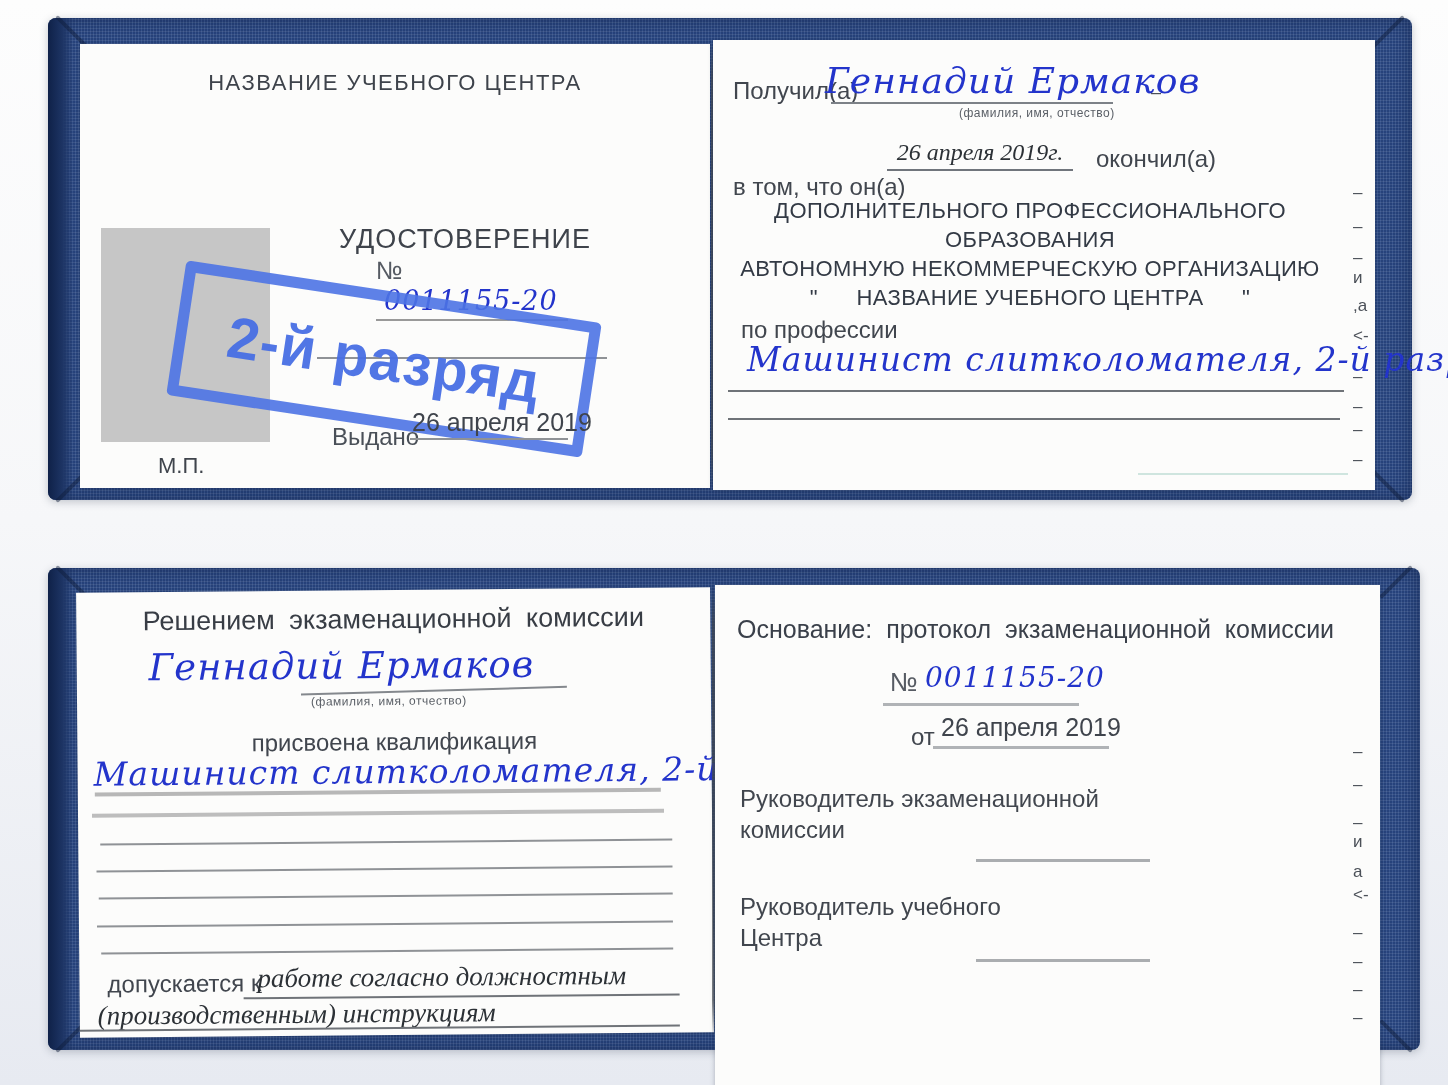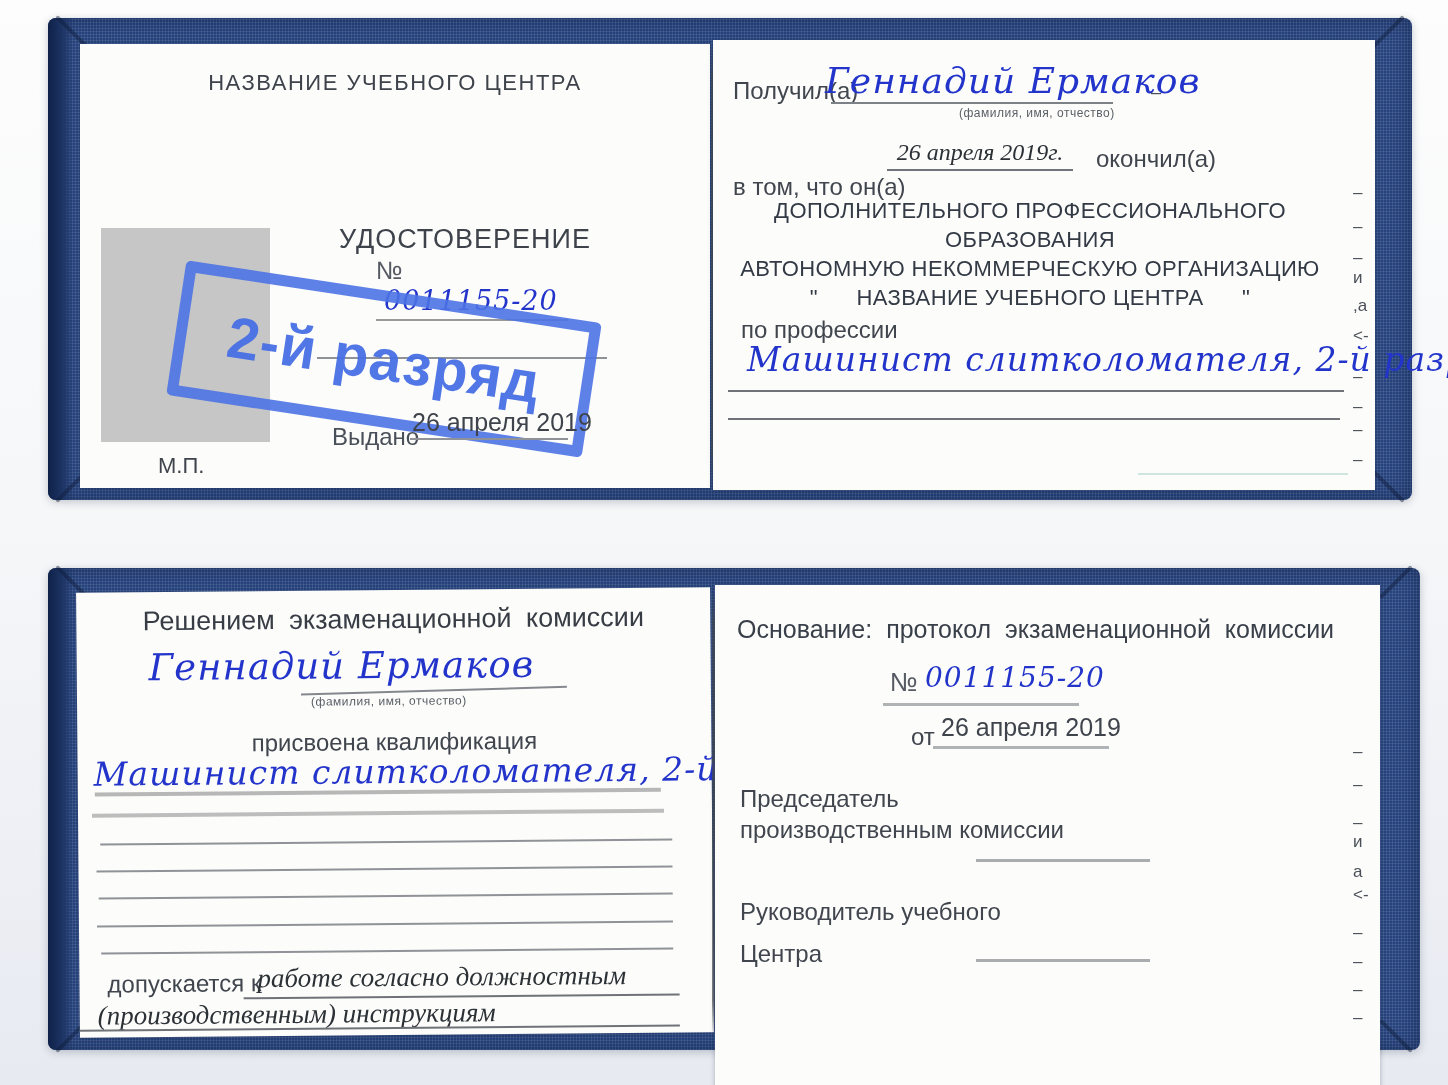--- a/index.html
+++ b/index.html
@@ -157,24 +157,24 @@
       <div class="lbl" style="left:22px;top:30px;font-size:25px;word-spacing:7px;color:#3a404a;">Основание: протокол экзаменационной комиссии</div>
 
       <div class="lbl" style="left:175px;top:82px;font-size:26px;color:#565b63;">№</div>
       <div class="hand" style="left:210px;top:76px;font-size:28px;">0011155-20</div>
       <div class="line" style="left:168px;top:118px;width:196px;height:3px;background:#b0b3b6;"></div>
 
       <div class="lbl" style="left:196px;top:138px;font-size:24px;">от</div>
       <div class="lbl" style="left:226px;top:128px;font-size:25px;color:#3f444c;">26 апреля 2019</div>
       <div class="line" style="left:218px;top:161px;width:176px;height:3px;background:#b0b3b6;"></div>
 
-      <div class="lbl" style="left:25px;top:198px;width:370px;font-size:24px;line-height:31px;">Председатель производственным комиссии</div>
+      <div class="lbl" style="left:25px;top:198px;width:370px;font-size:24px;line-height:31px;">Руководитель экзаменационной комиссии</div>
       <div class="line" style="left:261px;top:274px;width:174px;height:3px;background:#aaadb0;"></div>
 
-      <div class="lbl" style="left:25px;top:306px;width:300px;font-size:24px;line-height:42px;">Руководитель учебного Центра</div>
+      <div class="lbl" style="left:25px;top:306px;width:300px;font-size:24px;line-height:31px;">Руководитель учебного Центра</div>
       <div class="line" style="left:261px;top:374px;width:174px;height:3px;background:#aaadb0;"></div>
     </div>
 
     <div class="edgemarks" style="position:absolute;left:1305px;top:0;">
       <span style="top:174px;">–</span>
       <span style="top:207px;">–</span>
       <span style="top:245px;">–</span>
       <span style="top:264px;">и</span>
       <span style="top:294px;">а</span>
       <span style="top:317px;">&lt;-</span>

